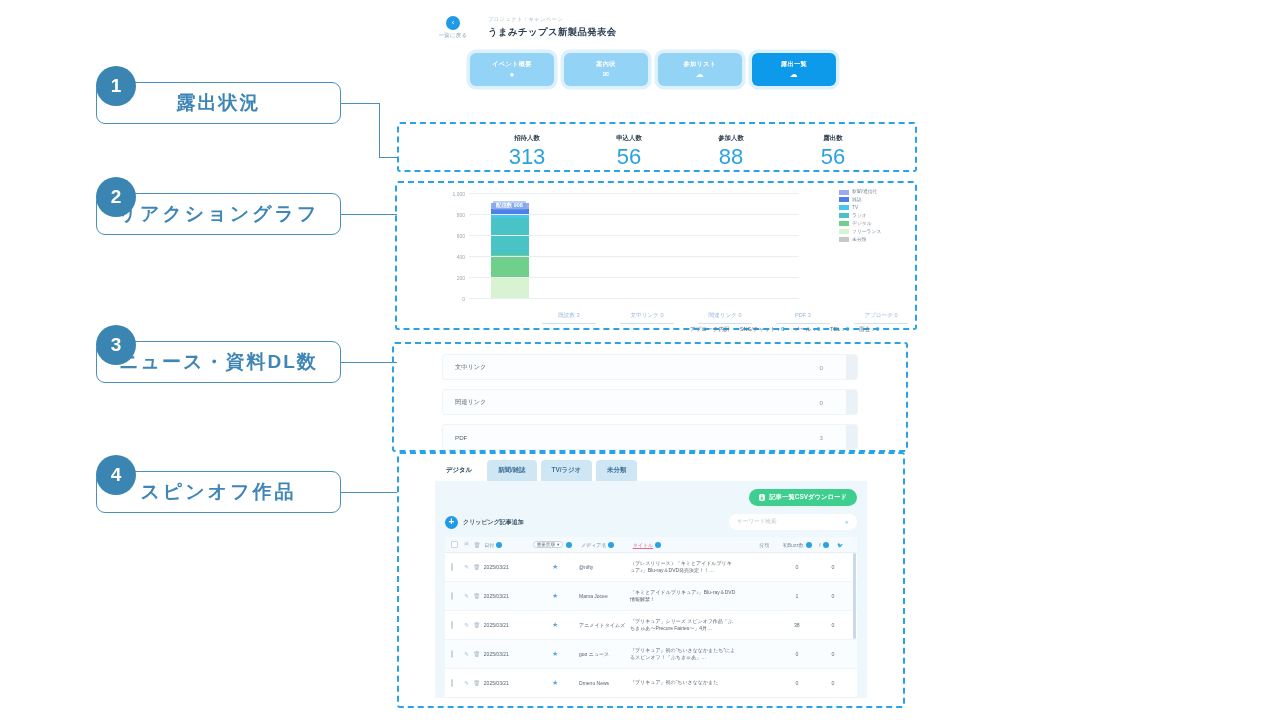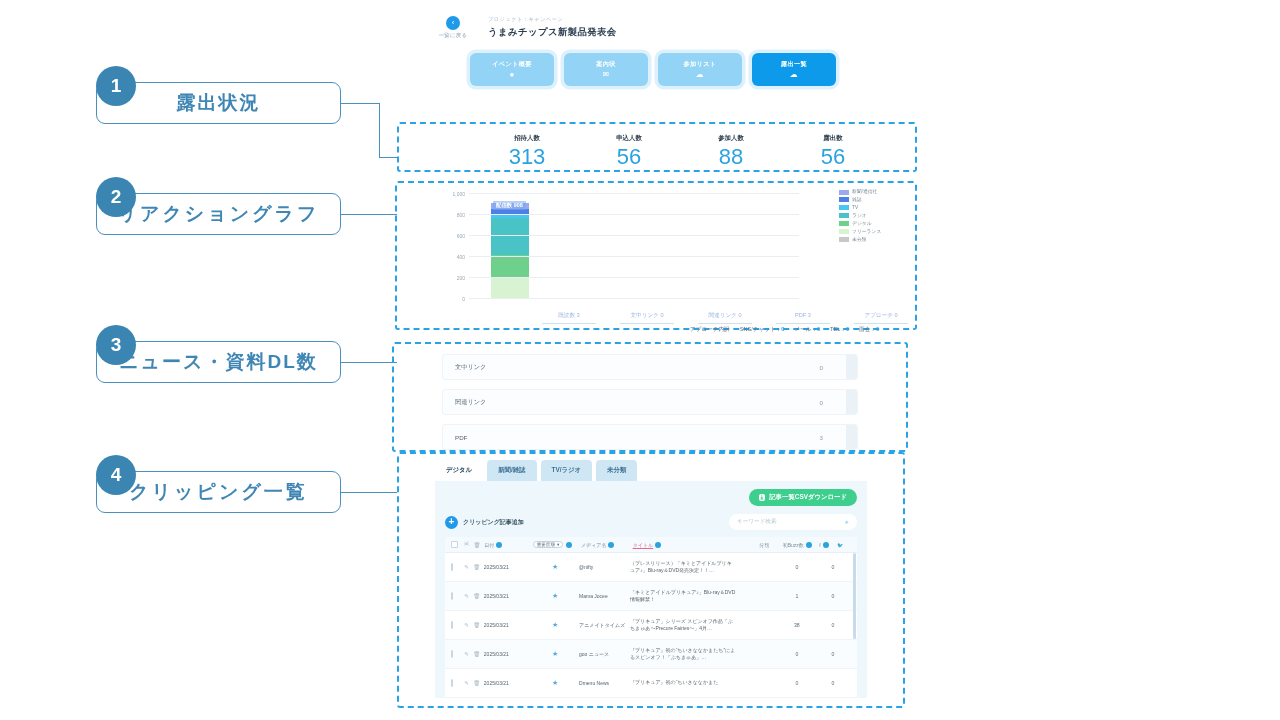--- a/index.html
+++ b/index.html
@@ -210,21 +210,21 @@
     <div class="callout-box" style="letter-spacing:3px;">リアクショングラフ</div>
   </div>
 
   <div class="callout" style="left:96px; top:341px;">
     <div class="callout-badge">3</div>
     <div class="callout-box" style="letter-spacing:2px;">ニュース・資料DL数</div>
   </div>
 
   <div class="callout" style="left:96px; top:471px;">
     <div class="callout-badge">4</div>
-    <div class="callout-box" style="letter-spacing:3px;">クリッピング一覧</div>
+    <div class="callout-box" style="letter-spacing:3px;">スピンオフ作品</div>
   </div>
 
   <div class="app">
     <div class="topbar">
       <div class="back-wrap">
         <div class="back-circle">‹</div>
         <div class="back-label">一覧に戻る</div>
       </div>
       <div>
         <div class="proj-label">プロジェクト：キャンペーン</div>

